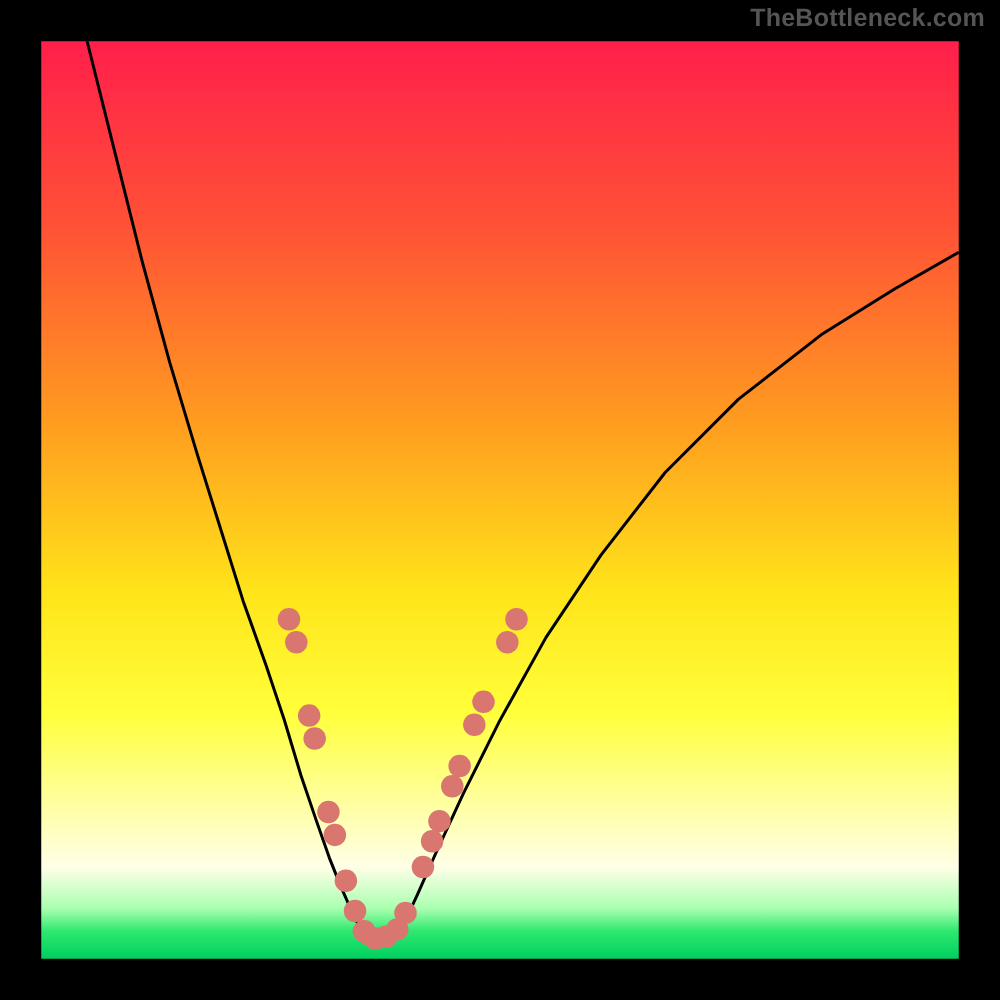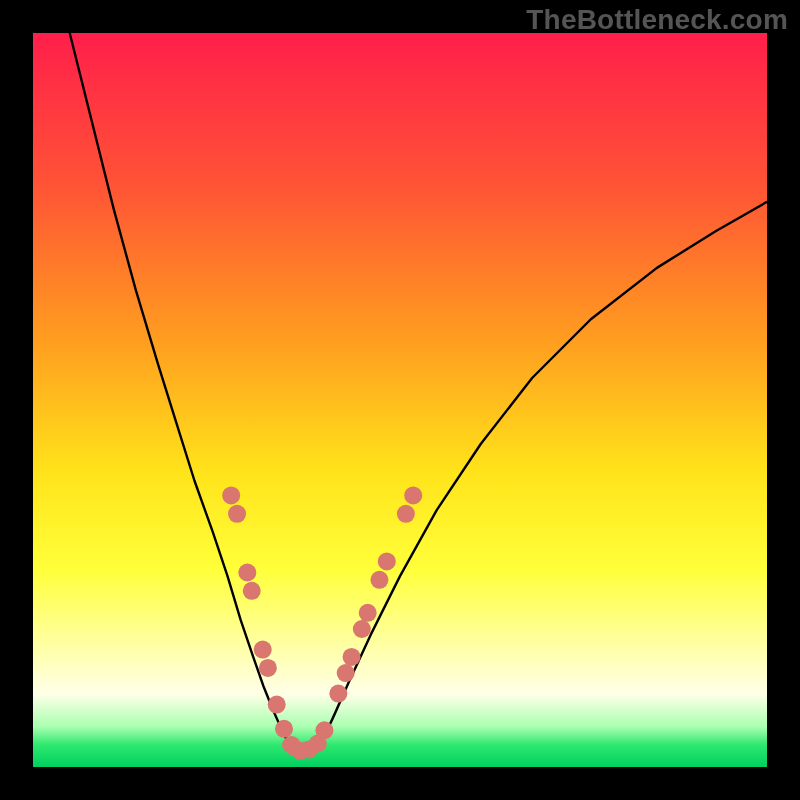--- a/index.html
+++ b/index.html
@@ -16,21 +16,21 @@
     left: 0;
     top: 0;
     width: 800px;
     height: 800px;
     background: #000;
   }
   .watermark {
     position: absolute;
     top: 4px;
     right: 12px;
-    font-size: 28px;
+    font-size: 20px;
     font-weight: 600;
     color: #555;
     letter-spacing: 0.2px;
     z-index: 50;
   }
   svg {
     position: absolute;
     left: 0;
     top: 0;
   }

